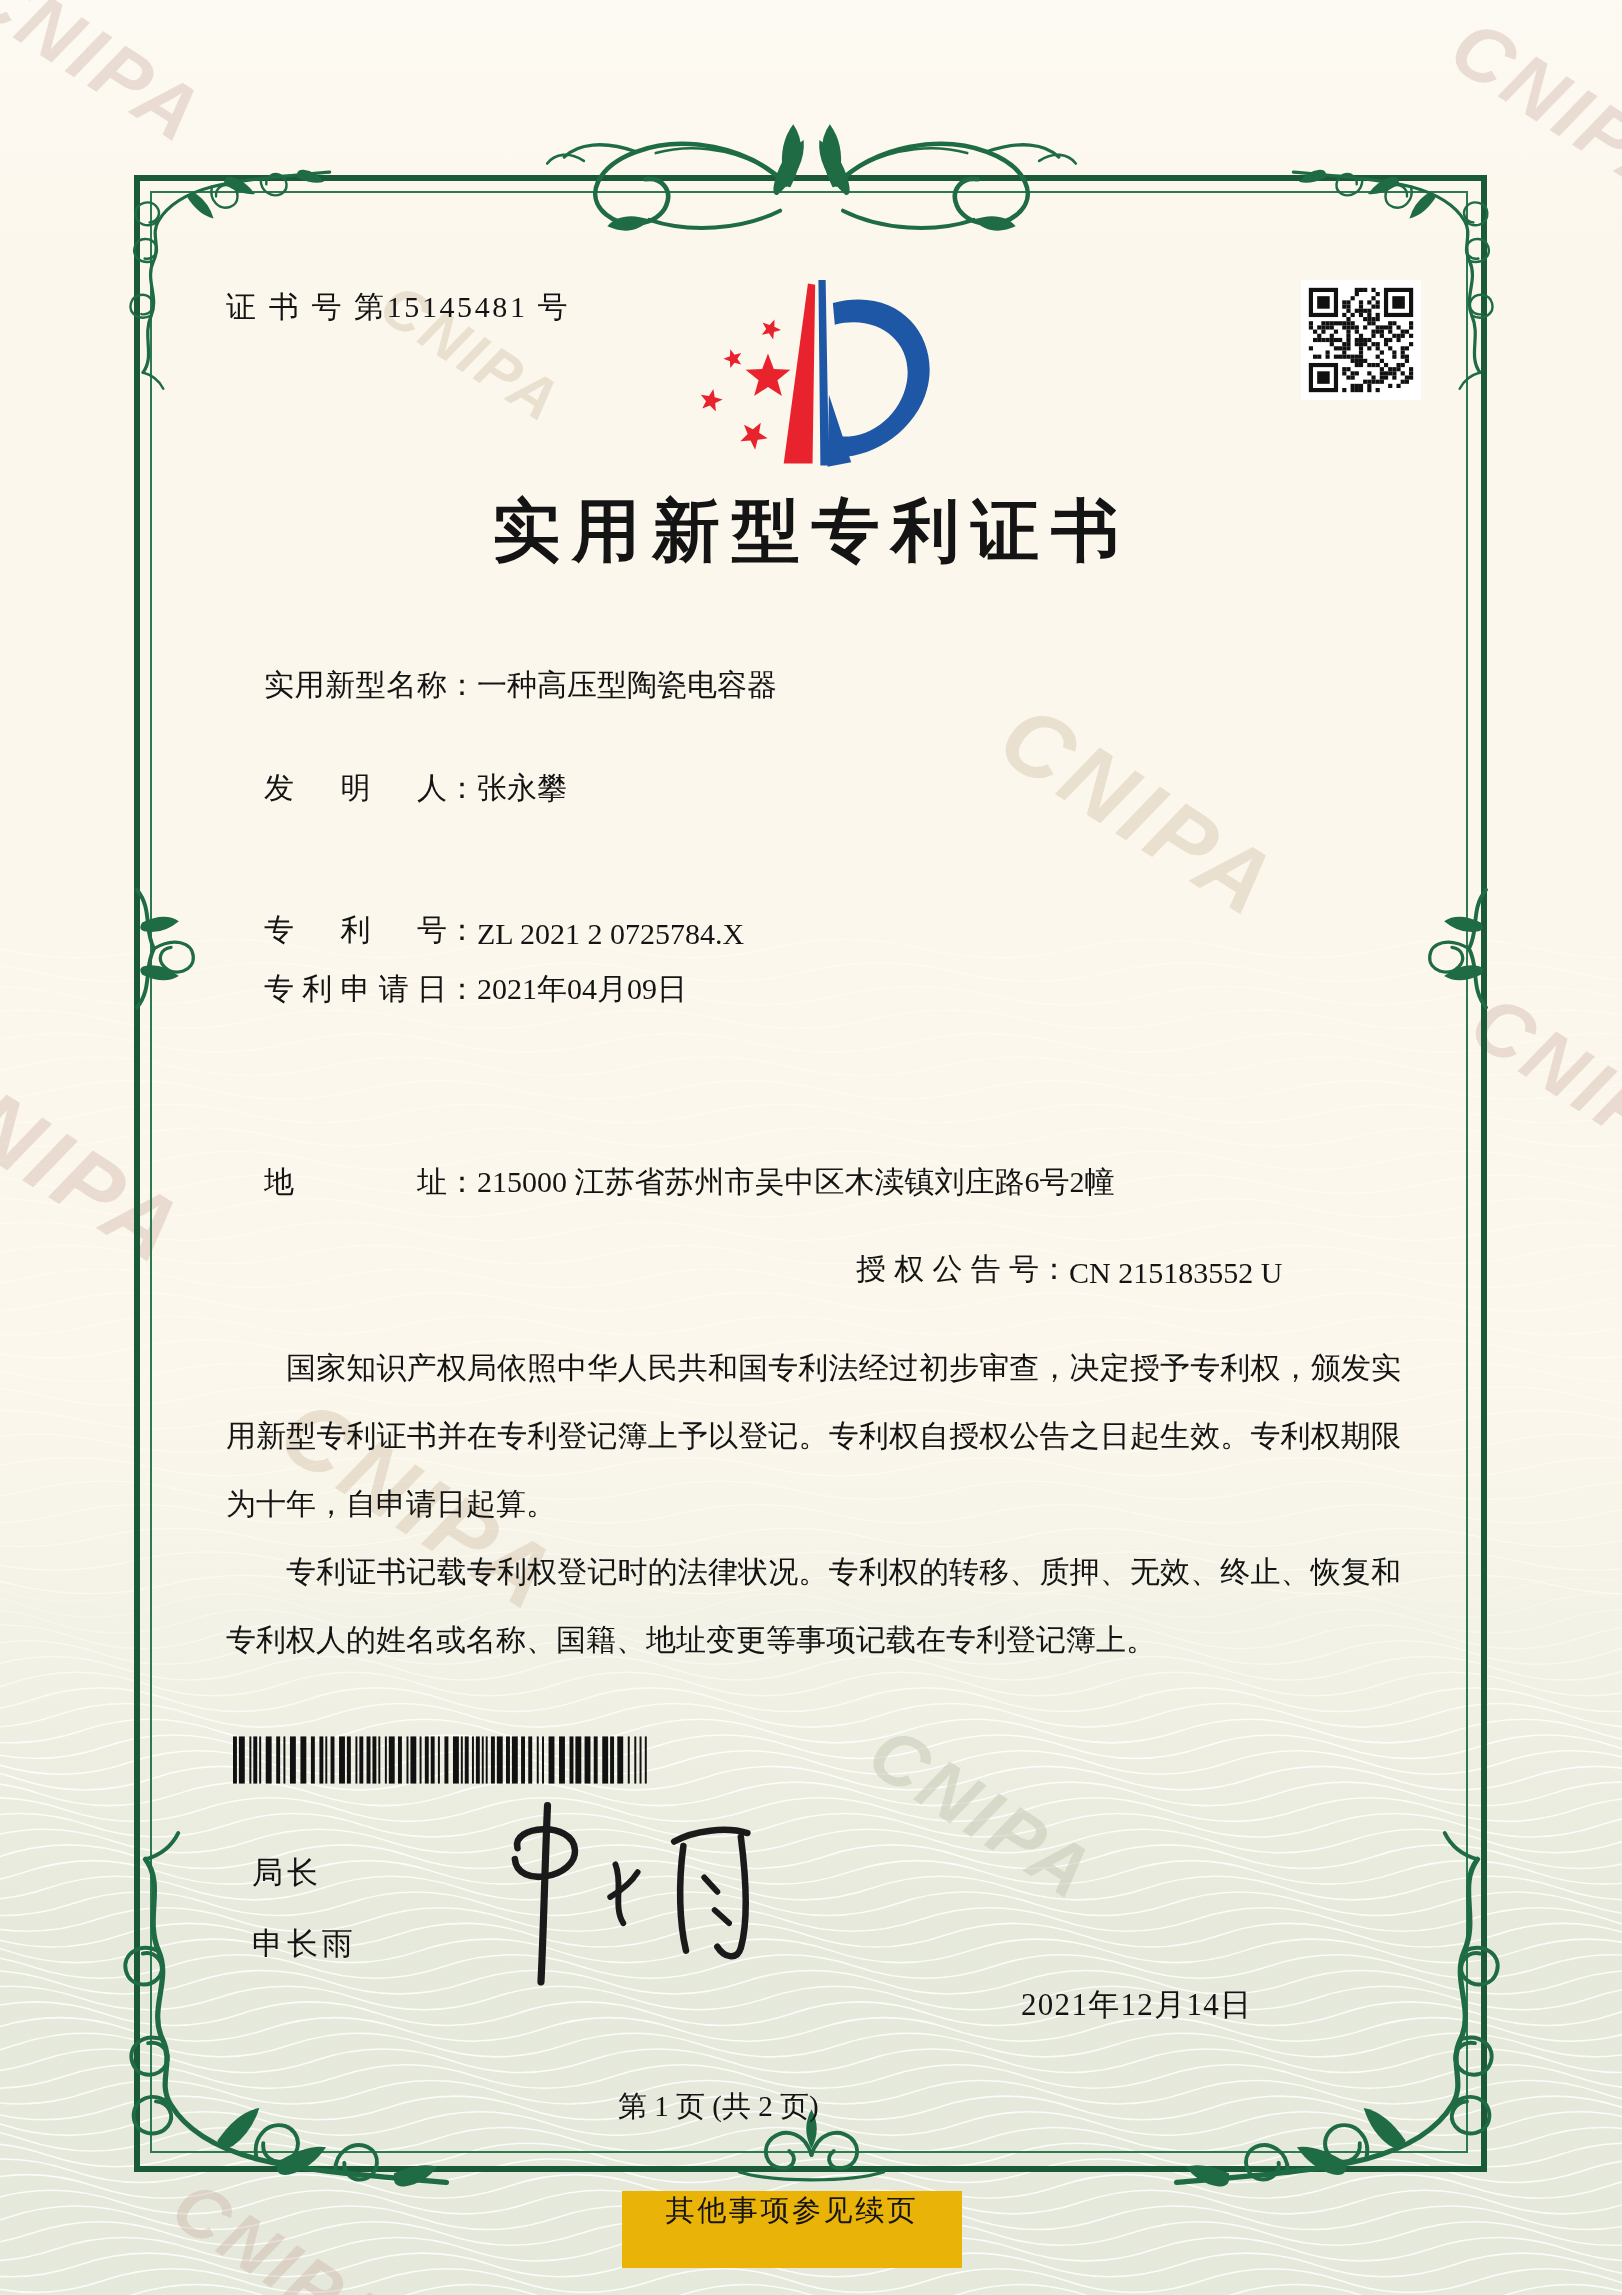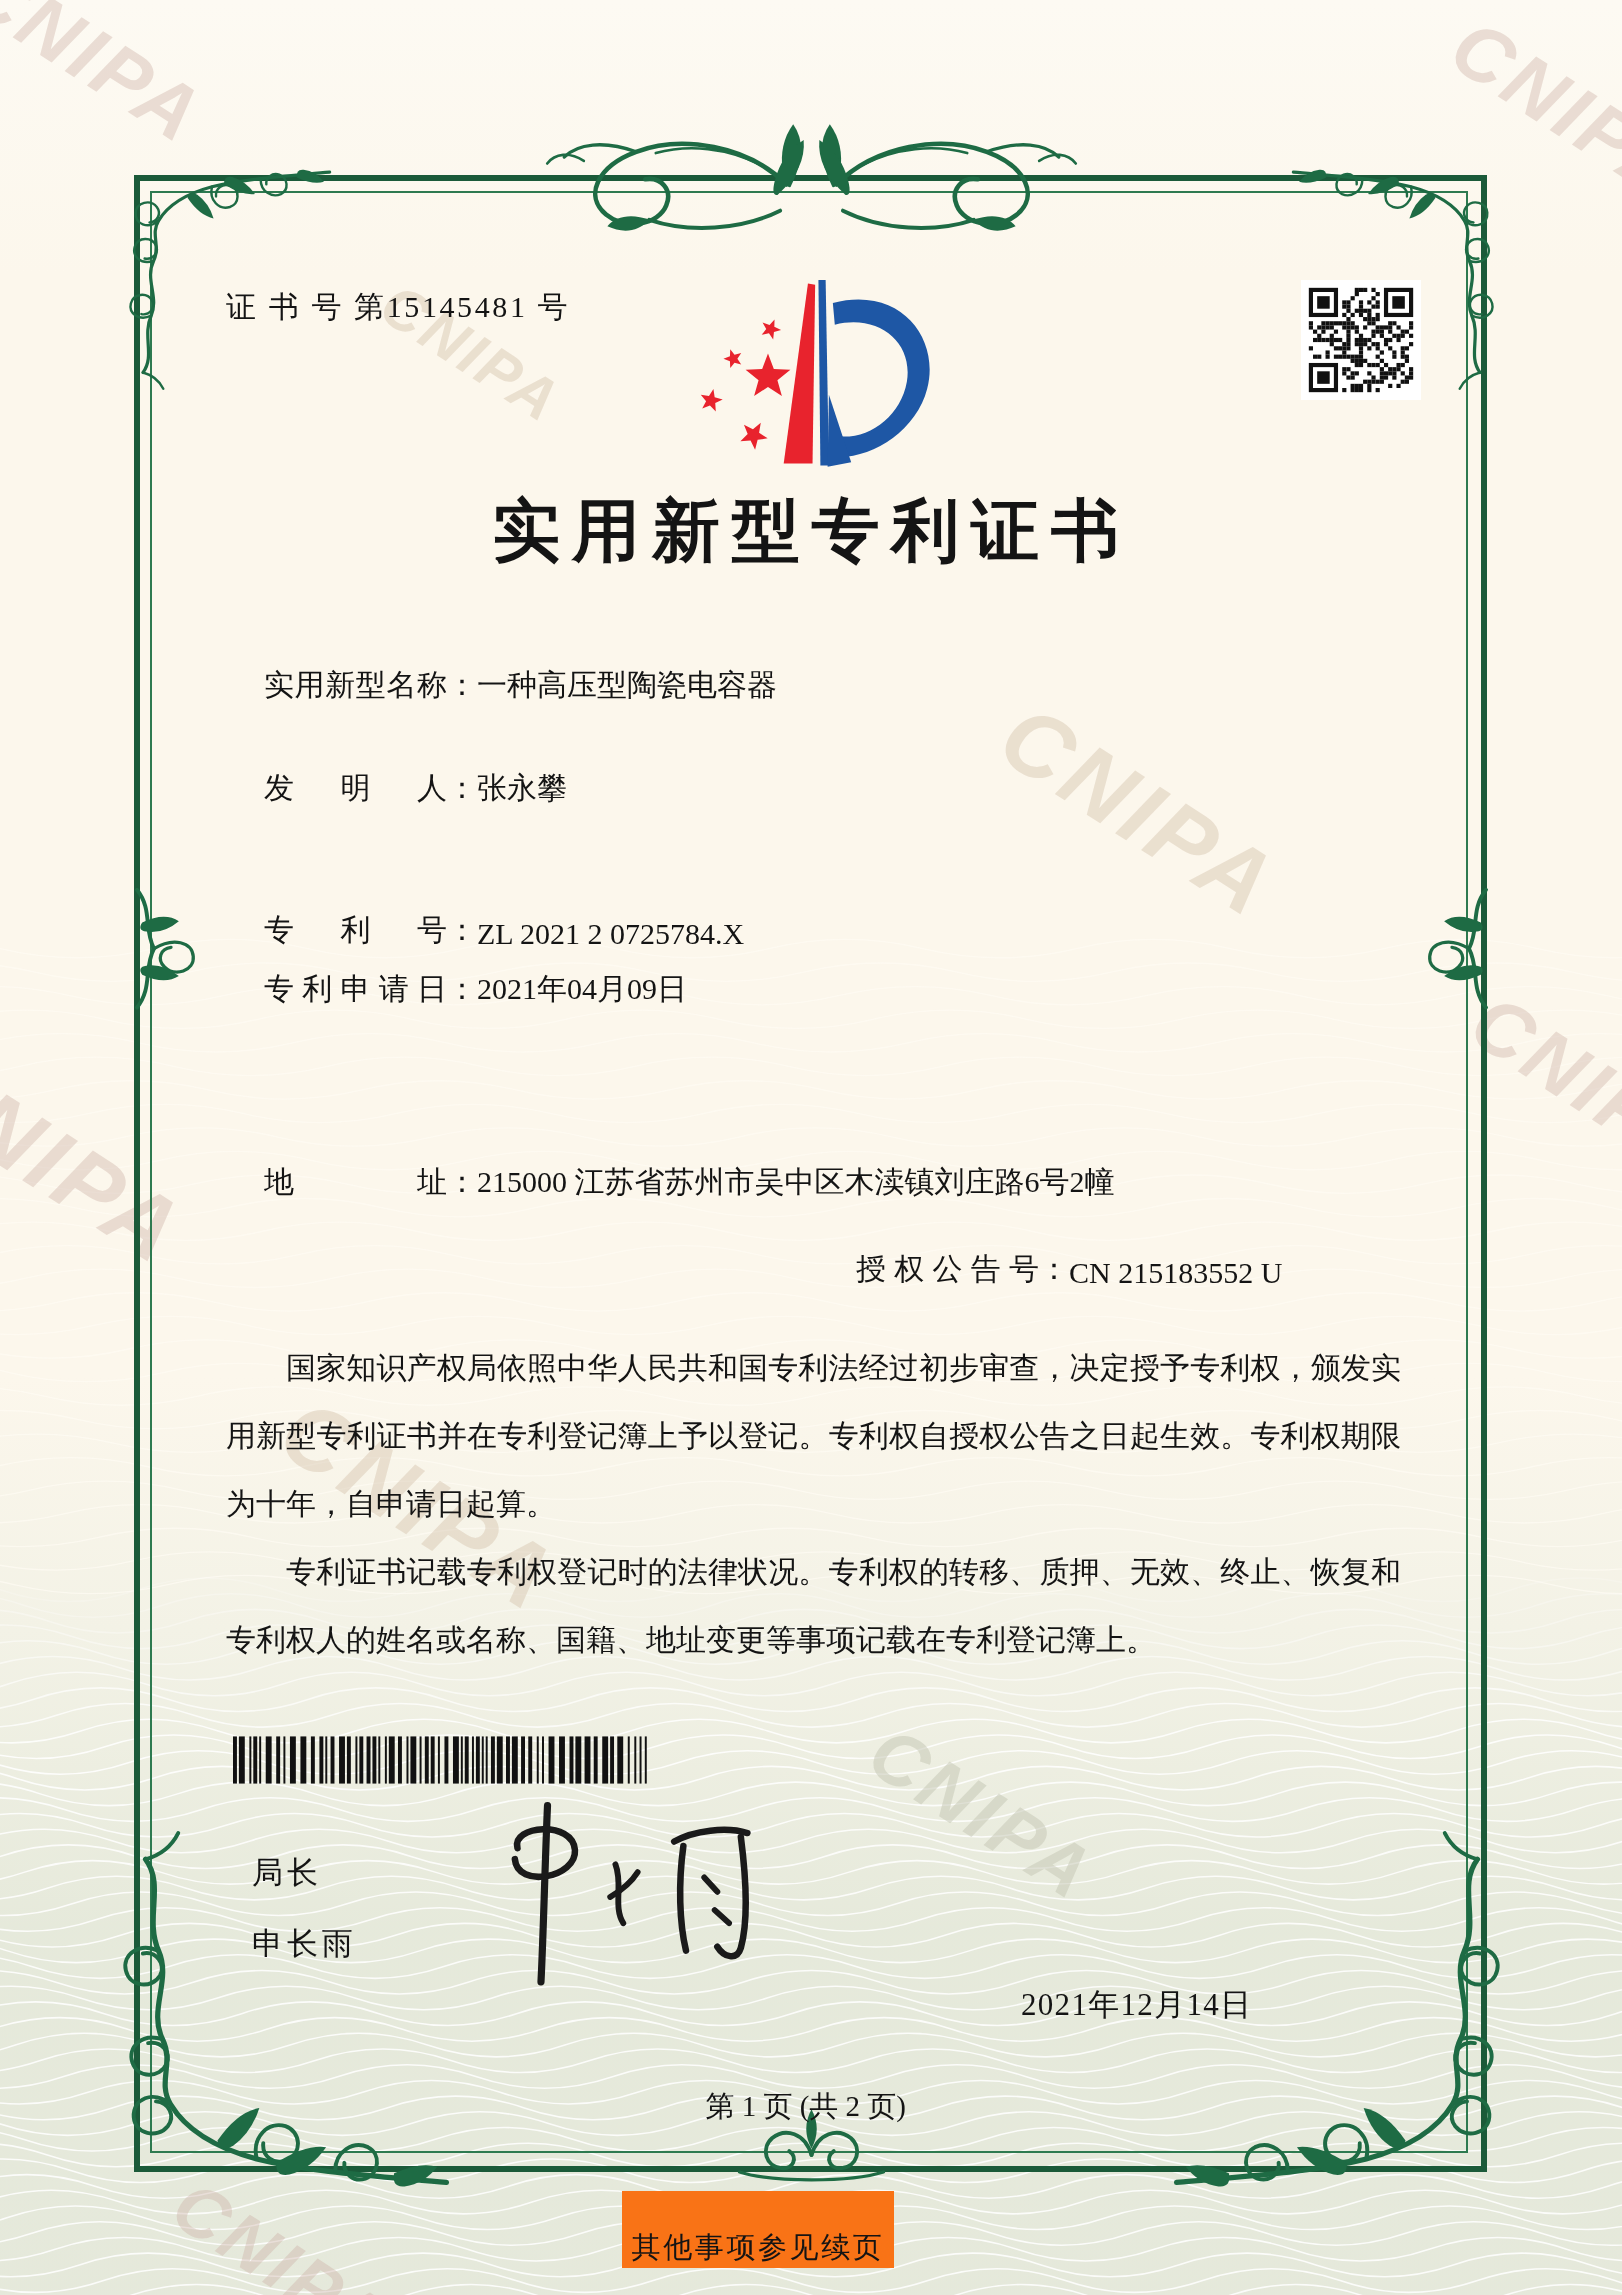--- a/index.html
+++ b/index.html
@@ -33,23 +33,23 @@
   .flabel{display:inline-block;width:183px;text-align:justify;text-align-last:justify;vertical-align:bottom;margin-left:38px;}
   .fcolon{display:inline-block;vertical-align:bottom;}
   .fvalue{display:inline-block;vertical-align:bottom;}
   .grant2{left:818px;}
   .body-text{left:226px;width:1175px;font-size:30px;line-height:68px;text-align:justify;
              text-indent:2em;z-index:6;}
   #barcode{left:233px;top:1735px;z-index:6;}
   .signer{left:252px;font-size:31px;z-index:6;letter-spacing:3.9px;font-family:Liberation Mono, monospace;}
   #signature{left:419px;top:1786px;z-index:7;}
   .sign-date{left:1021px;top:1984px;font-size:31px;z-index:6;letter-spacing:1.3px;}
-  .pagenum{left:618px;top:2087px;width:288px;text-align:right;font-size:29px;z-index:6;}
-  .note-box{left:622px;top:2191px;width:272px;height:77px;background:#f97316;z-index:6;
-            display:flex;align-items:flex-end;justify-content:center;}
+  .pagenum{left:618px;top:2087px;width:288px;text-align:left;font-size:29px;z-index:6;}
+  .note-box{left:622px;top:2191px;width:340px;height:77px;background:#eab308;z-index:6;
+            display:flex;align-items:flex-start;justify-content:center;}
   .note-box span{font-size:29px;letter-spacing:2.6px;}
 </style>
 </head>
 <body>
 
 <div class="page">
 
   <div class="abs tint"></div>
   <svg id="bg-waves" class="abs" width="1623" height="2295" viewBox="0 0 2480 3508">
       <path d="M -470 1450 q 117.5 28 235 0 q 117.5 -28 235 0 q 117.5 28 235 0 q 117.5 -28 235 0 q 117.5 28 235 0 q 117.5 -28 235 0 q 117.5 28 235 0 q 117.5 -28 235 0 q 117.5 28 235 0 q 117.5 -28 235 0 q 117.5 28 235 0 q 117.5 -28 235 0 q 117.5 28 235 0 q 117.5 -28 235 0" fill="none" stroke="rgba(255,252,244,0.65)" stroke-width="2"></path>

